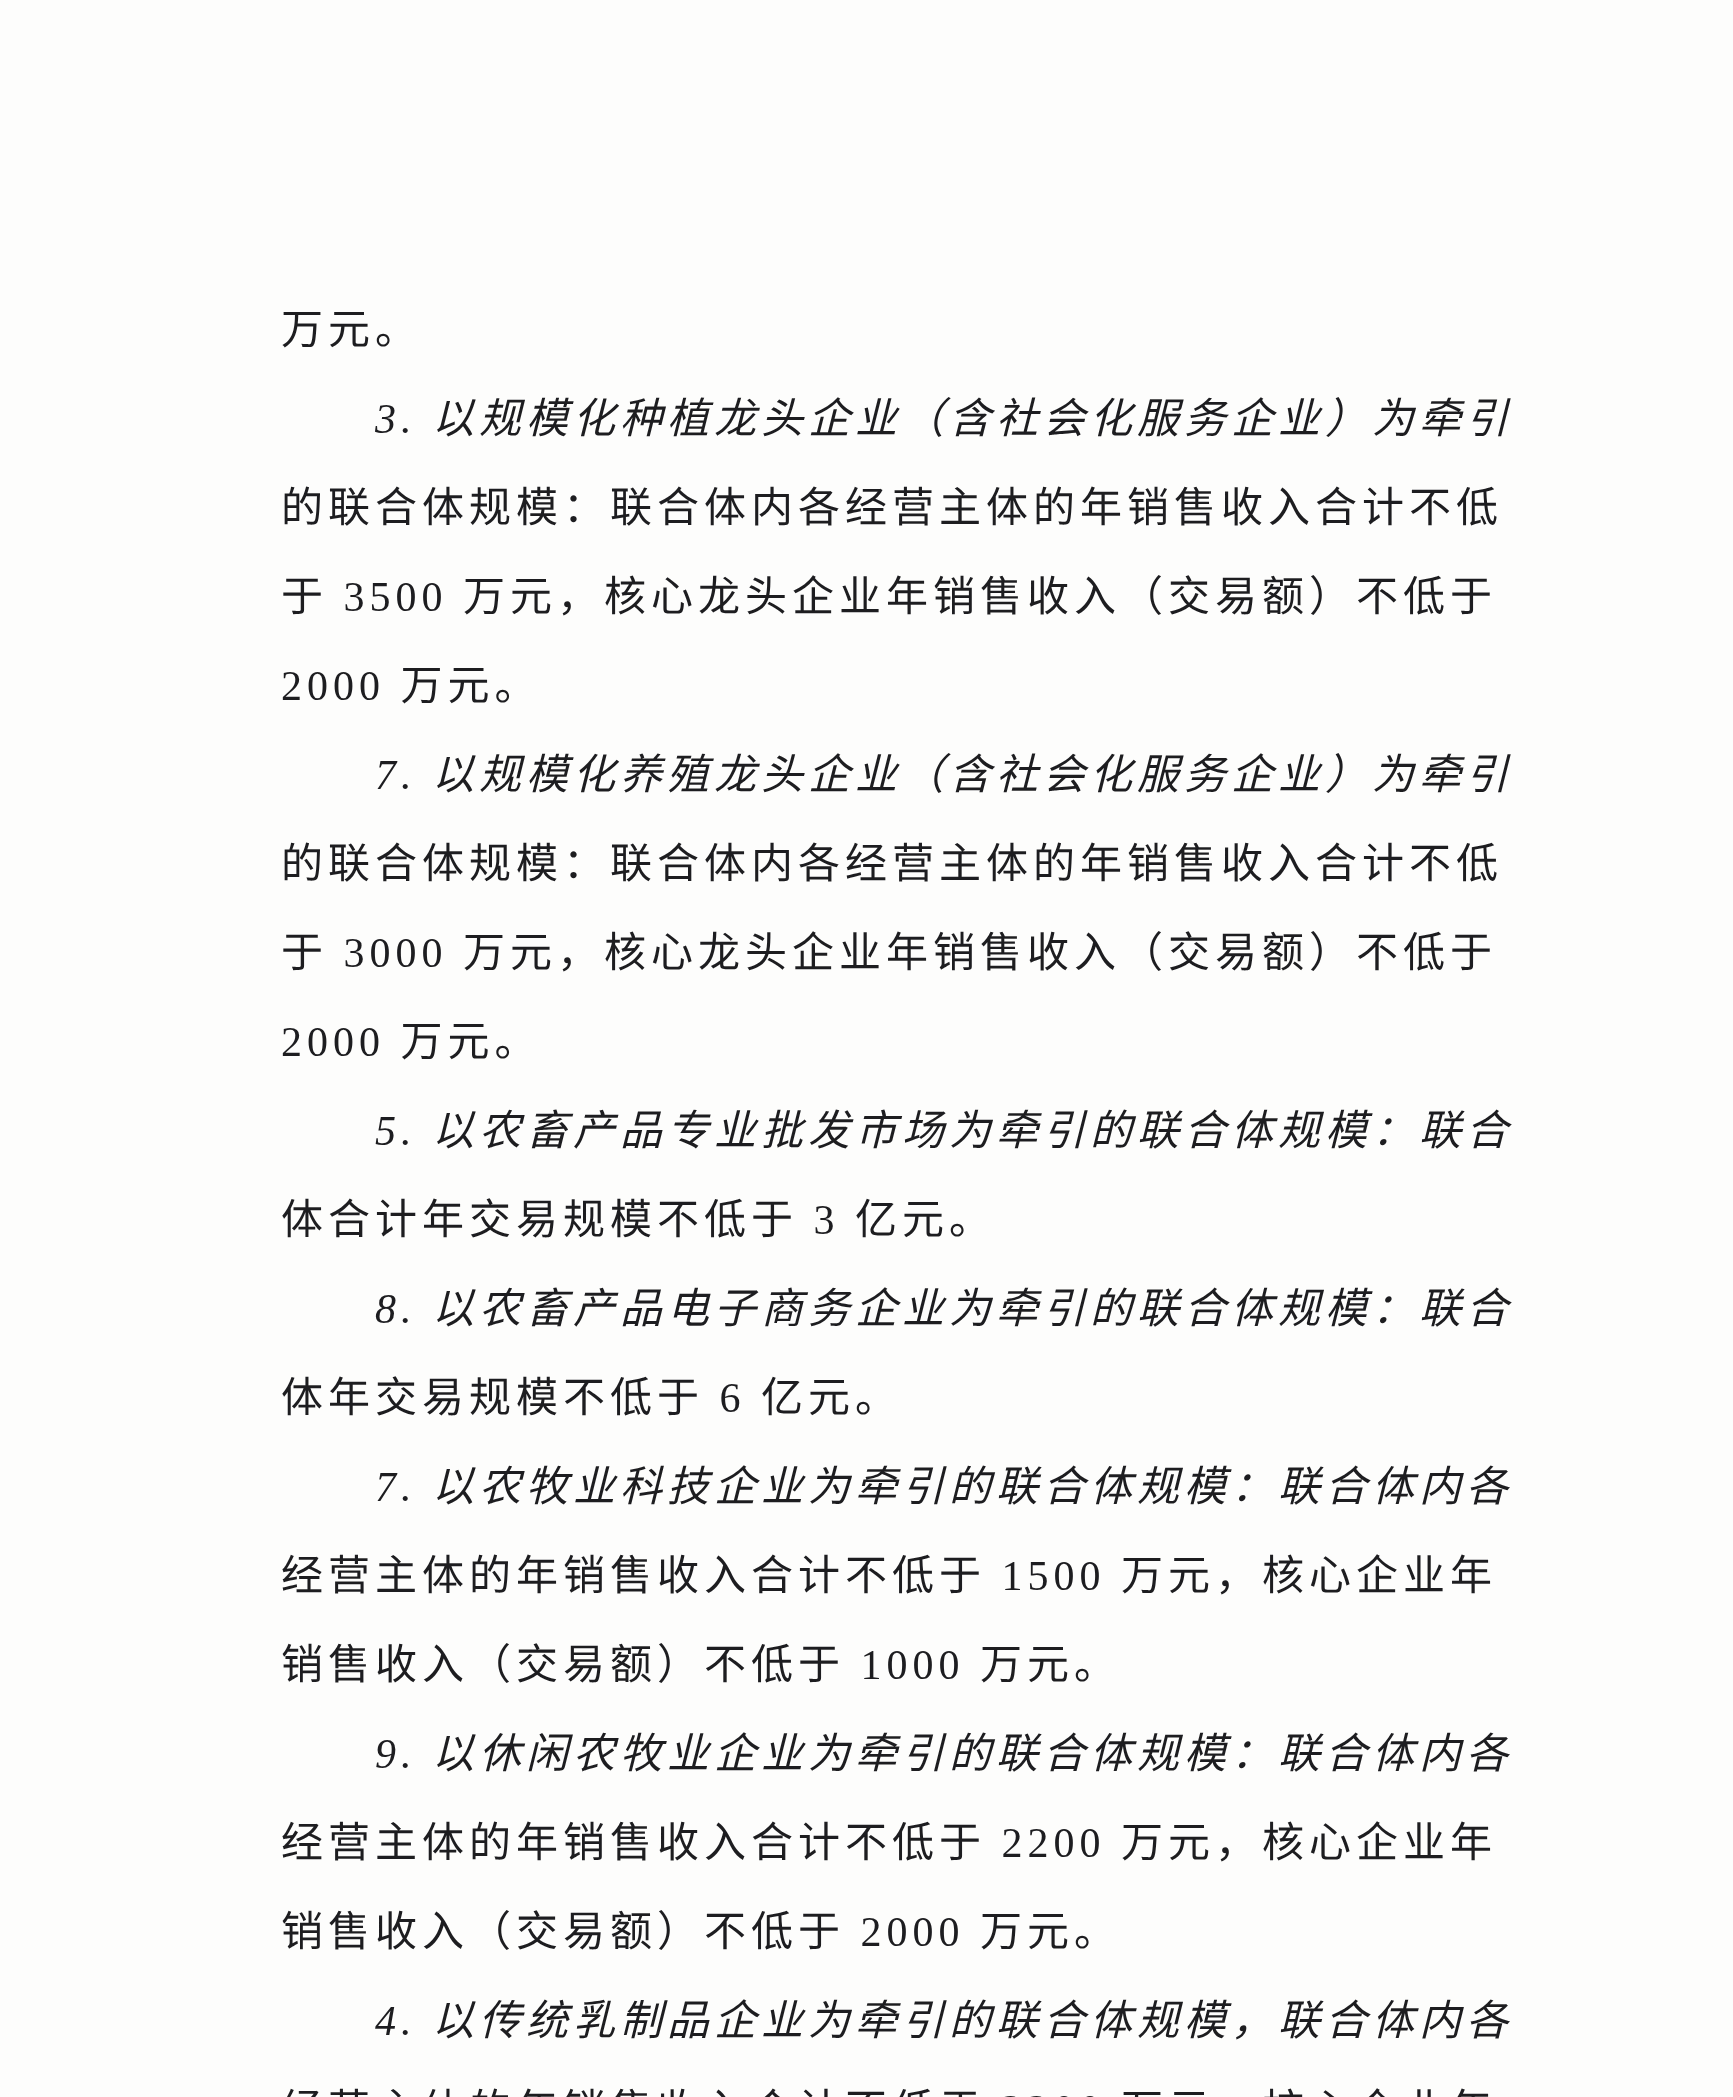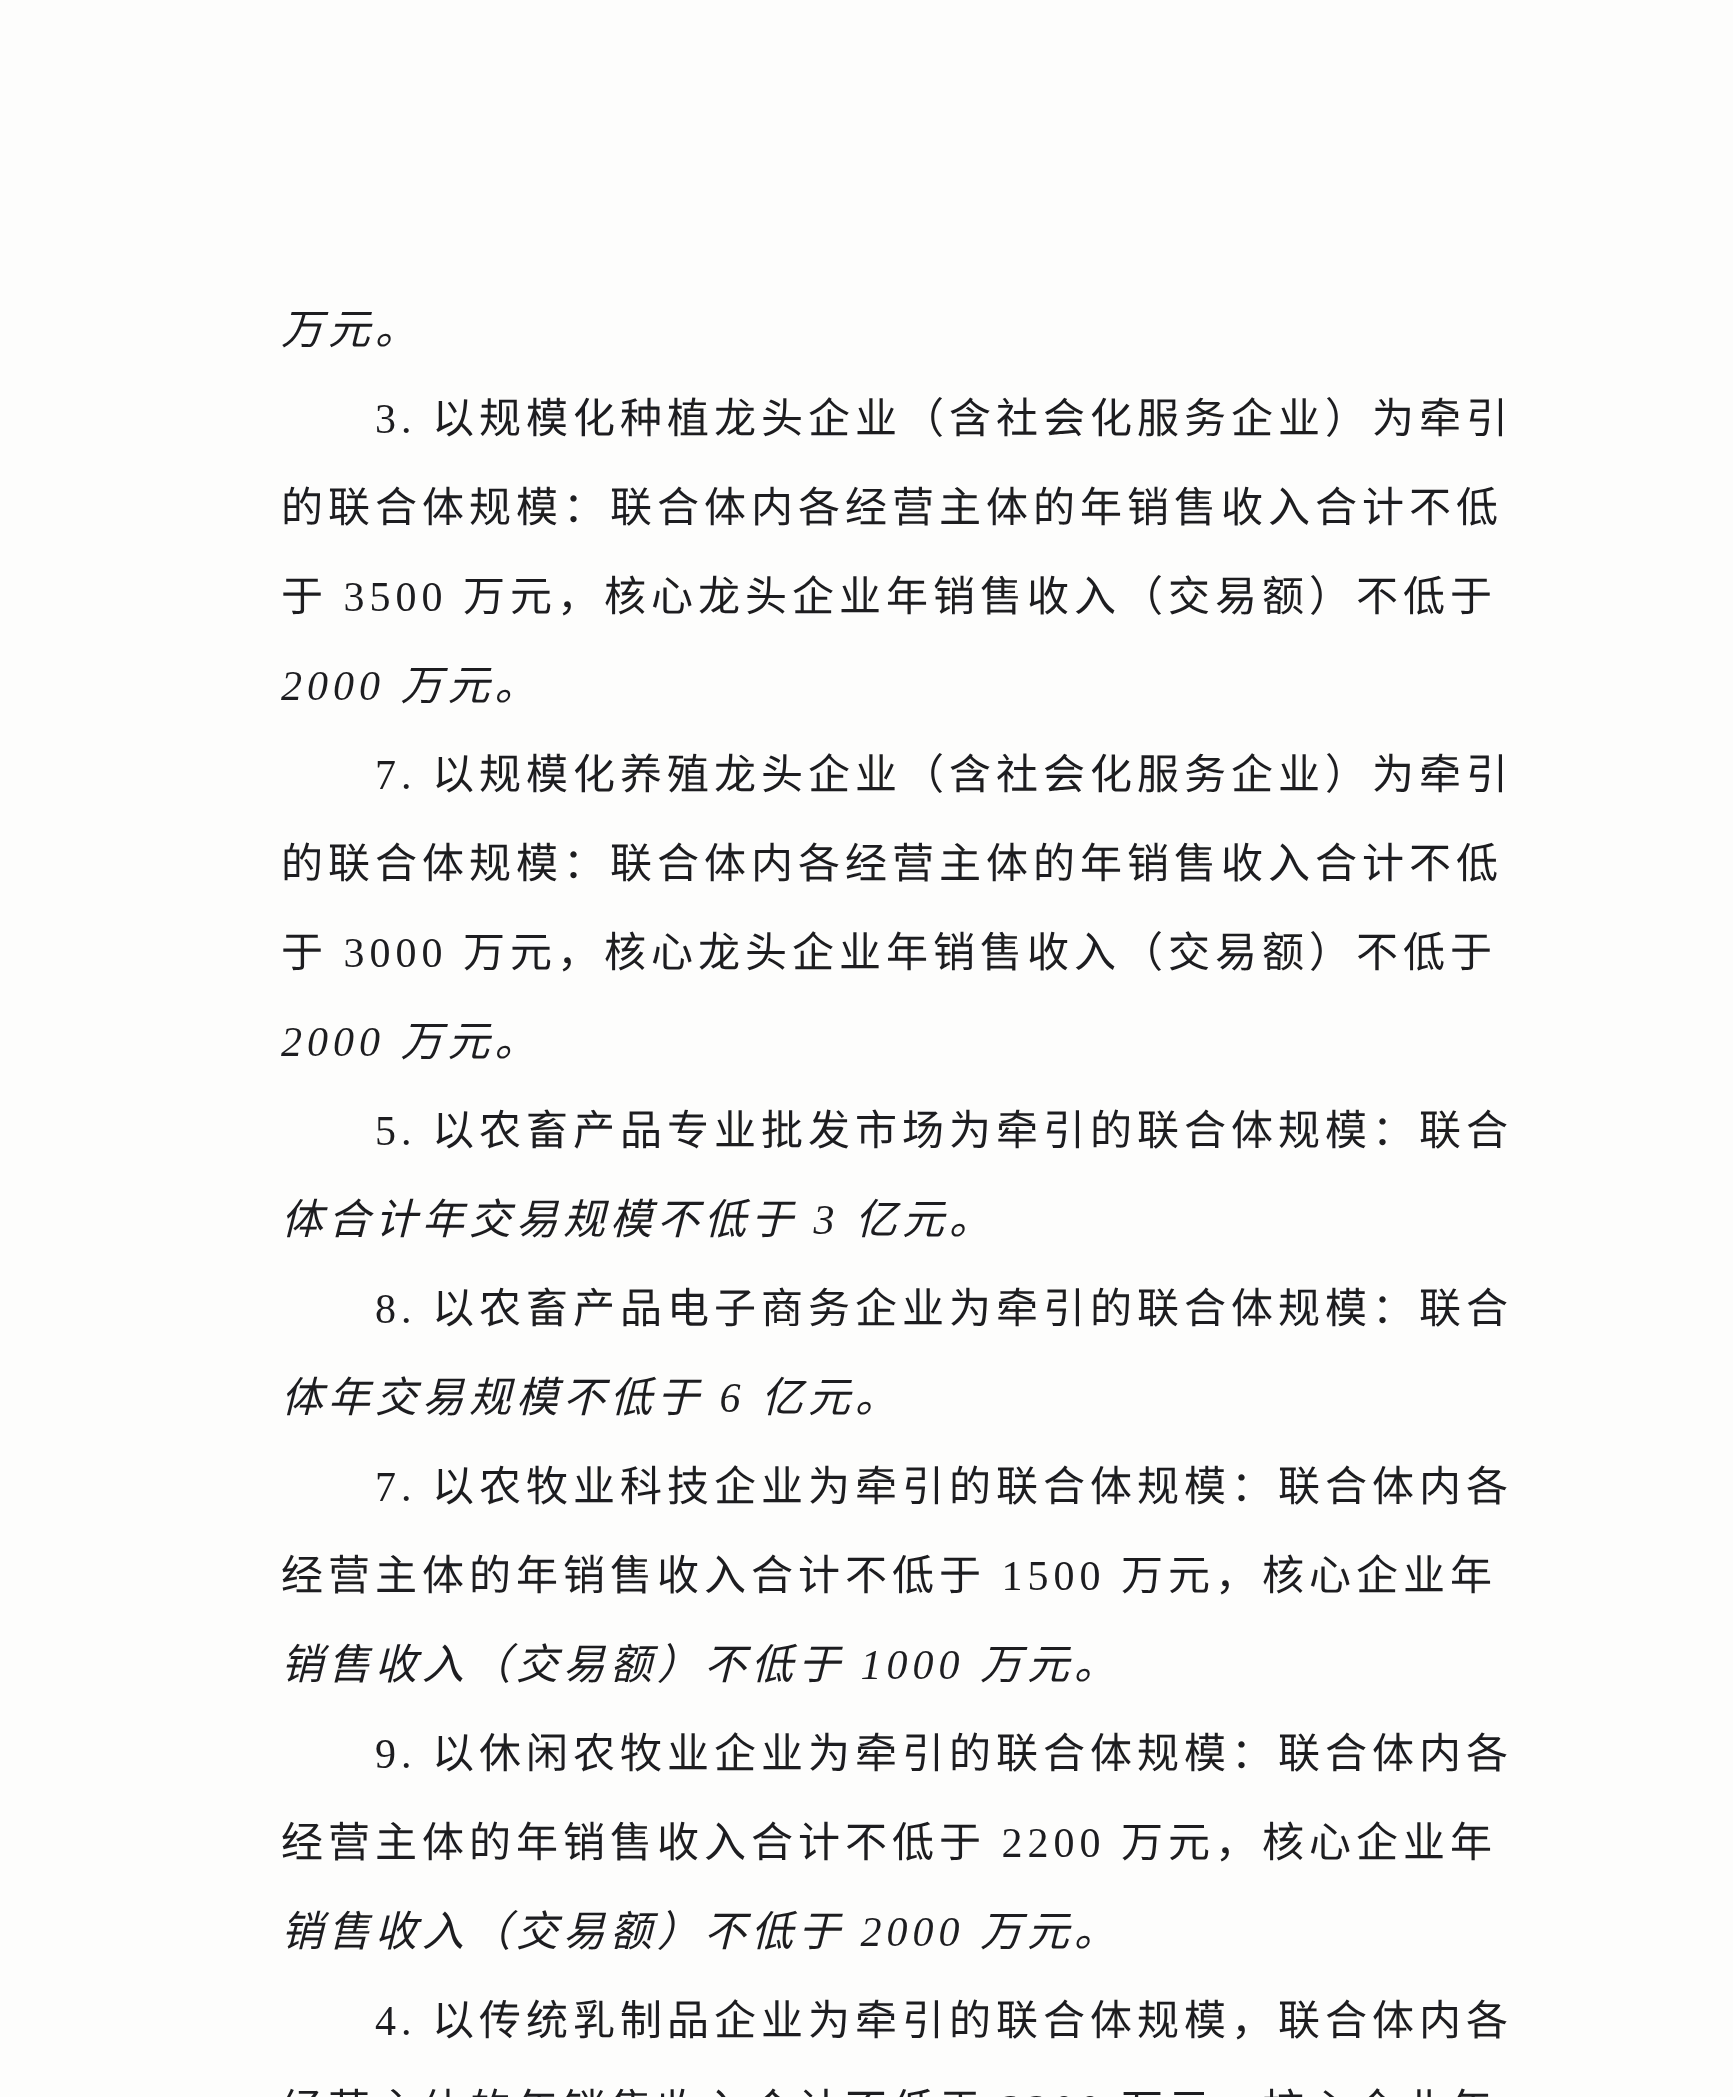--- a/index.html
+++ b/index.html
@@ -33,25 +33,25 @@
     font-size: 42px;
     letter-spacing: 5px;
     margin-right: -5px;
     white-space: nowrap;
     text-align: justify;
     text-align-last: justify;
     text-justify: inter-character;
   }
   .line--indent {
     text-indent: 94px;
+    font-style: italic;
   }
   .line--last {
     text-align: right;
     text-align-last: left;
-    font-style: italic;
   }
 </style>
 </head>
 <body>
 
 <div class="page">
   <div class="text-block" id="text-block">
       <div class="paragraph">
         <div class="line line--last">万元。</div>
       </div>

